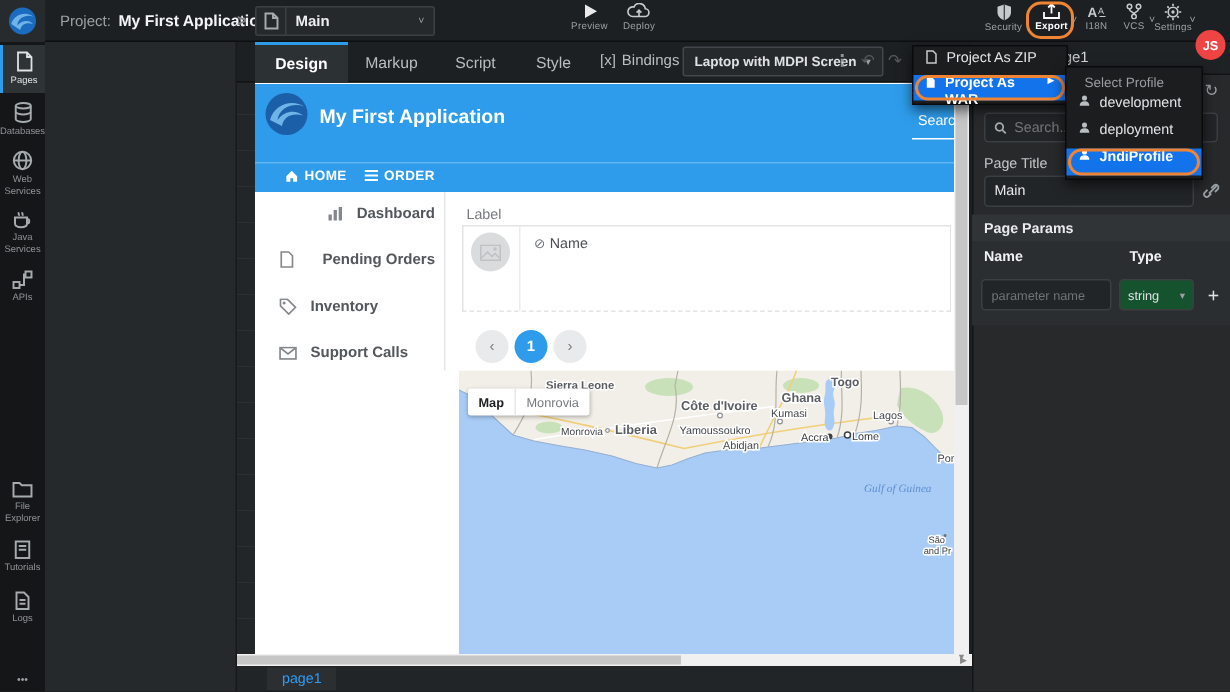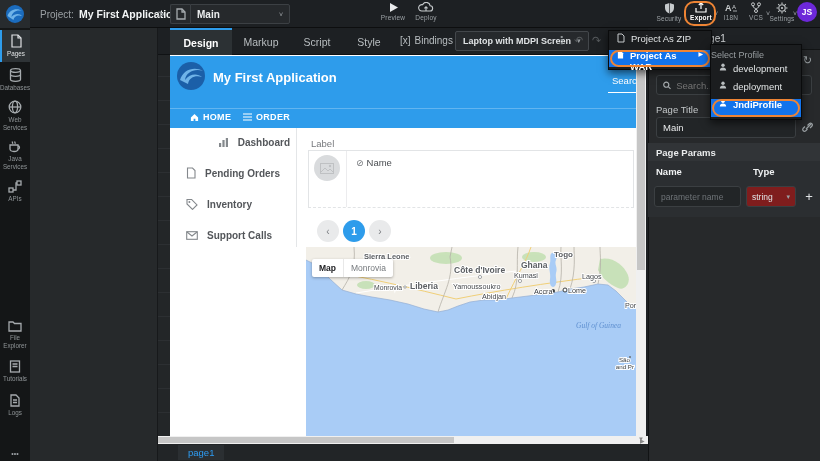--- a/index.html
+++ b/index.html
@@ -15,21 +15,21 @@
   .tb-txt { font-size:10px; color:#9ba0a4; }
   .tb-name { font-size:10.5px; font-weight:bold; color:#f2f4f5; }
   .tb-sep { color:#7c8184; font-size:11px; font-weight:bold; }
   .pgico-cell { left:170px; top:4px; width:20px; height:20px; background:#26292c; border:1px solid #3c4044; border-right:none; border-radius:2px 0 0 2px; display:flex; align-items:center; justify-content:center; }
   .pgselect { left:190px; top:4px; width:100px; height:20px; background:#26292c; border:1px solid #3c4044; border-radius:0 2px 2px 0; display:flex; align-items:center; padding:0 6px; }
   .pgselect span.val { color:#eceeef; font-size:10px; font-weight:bold; flex:1; }
   .caret { color:#9ba0a4; font-size:7px; }
   .tb-item { display:flex; flex-direction:column; align-items:center; justify-content:center; gap:1px; }
   .tb-lbl { font-size:6.5px; color:#9ba0a4; letter-spacing:.2px; }
   .tb-lbl.hot { color:#ffffff; font-weight:bold; }
-  .avatar { left:797px; top:2px; width:20px; height:20px; border-radius:50%; background:#6d28d9; color:#fff;
+  .avatar { left:797px; top:20px; width:20px; height:20px; border-radius:50%; background:#ef4444; color:#fff;
             font-size:8.5px; font-weight:bold; display:flex; align-items:center; justify-content:center; }
   .annot { border:2px solid #ee8434; border-radius:10px; pointer-events:none; z-index:70; }
 
   
   .rail { left:0; top:28px; width:30px; height:433px; background:#141617; z-index:5; }
   .rail-item { position:absolute; left:0; width:30px; display:flex; flex-direction:column; align-items:center; gap:2px; padding-top:4px; }
   .rail-item .rl { font-size:6.3px; color:#8f9497; text-align:center; line-height:1.25; }
   .rail-item.active { background:#2e3336; border-left:2px solid #2e9ceb; }
   .rail-item.active .rl { color:#dfe2e4; }
 
@@ -97,29 +97,29 @@
 
   
   .rpanel { left:648px; top:28px; width:172px; height:433px; background:#27292b; border-left:1px solid #121415; z-index:8; }
   .rtabs { left:648px; top:28px; width:172px; height:22px; background:#1f2225; border-bottom:1px solid #121415; z-index:9; display:flex; align-items:center; }
   .rtab { margin-left:50px; color:#d5d8da; font-size:10px; }
   .rlbl { color:#c3c7c9; font-size:9.5px; z-index:9; }
   .rinput { position:absolute; background:#222527; border:1px solid #3b3f42; border-radius:3px; color:#e8eaeb; font-size:9.5px; padding:0 6px; font-family:inherit; outline:none; z-index:9; }
   .rinput::placeholder { color:#6f7478; }
   .rhdr { left:648px; top:143px; width:172px; height:18px; background:#313437; color:#e9ebec; font-size:9.5px; font-weight:bold; display:flex; align-items:center; padding-left:8px; z-index:9; }
   .rcol { color:#f0f2f3; font-size:9.5px; font-weight:bold; z-index:9; }
-  .rselect { left:746px; top:186px; width:50px; height:21px; background:#7f1d1d; border:1px solid #3b3f42; border-radius:3px; display:flex; align-items:center; justify-content:space-between; padding:0 5px; color:#dfe2e4; font-size:8.5px; z-index:9; }
+  .rselect { left:746px; top:186px; width:50px; height:21px; background:#14532d; border:1px solid #3b3f42; border-radius:3px; display:flex; align-items:center; justify-content:space-between; padding:0 5px; color:#dfe2e4; font-size:8.5px; z-index:9; }
   .rplus { left:801px; top:186px; width:16px; height:21px; color:#dfe2e4; font-size:13px; display:flex; align-items:center; justify-content:center; z-index:9; }
   .ptable { left:648px; top:161px; width:172px; height:56px; background:#2b2e31; z-index:8; }
 
   
   .menu { background:#1b1d1f; border:1px solid #0a0b0c; box-shadow:0 3px 8px rgba(0,0,0,.6); z-index:50; }
   .mi { display:flex; align-items:flex-start; gap:6px; padding:0 8px; height:17px; color:#e2e5e6; font-size:9.5px; position:relative; }
   .mi.sel { background:#1273eb; color:#fff; font-weight:bold; }
-  .mhdr { padding:0 0; height:16px; display:flex; align-items:center; color:#999ea1; font-size:9px; }
+  .mhdr { padding:0 12px; height:16px; display:flex; align-items:center; color:#999ea1; font-size:9px; }
   .subarr { margin-left:auto; font-size:6px; color:#fff; }
 </style>
 </head>
 <body>
 
 <div id="app">
 
   <div class="abs topbar">
     <div class="abs logo-cell">
       <svg width="20" height="20" viewBox="0 0 20 20">
@@ -454,21 +454,21 @@
   <div class="menuitem" style="top:132px;justify-content:flex-end;">
     <svg width="11" height="11" viewBox="0 0 11 11">
         <g fill="#84888c">
           <rect x="1" y="6" width="2.2" height="4"></rect>
           <rect x="4.4" y="3" width="2.2" height="7"></rect>
           <rect x="7.8" y="1" width="2.2" height="9"></rect>
         </g>
       </svg>
     <span>Dashboard</span>
   </div>
-  <div class="menuitem" style="top:163px;">
+  <div class="menuitem" style="top:163px;justify-content:space-between;">
     <svg width="10" height="12" viewBox="0 0 10 12">
         <path d="M1.5 1h5l2.5 2.5v7.5h-7.5z" fill="none" stroke="#84888c" stroke-width="1.1"></path>
       </svg>
     <span>Pending Orders</span>
   </div>
   <div class="menuitem" style="top:194px;">
     <svg width="12" height="11" viewBox="0 0 12 11">
         <path d="M1 1 H5.5 L11 6.5 L6.5 11 L1 5.5 Z" fill="none" stroke="#84888c" stroke-width="1.1" transform="translate(0,-.6)"></path>
         <circle cx="3.4" cy="3" r="1" fill="#84888c"></circle>
       </svg>

